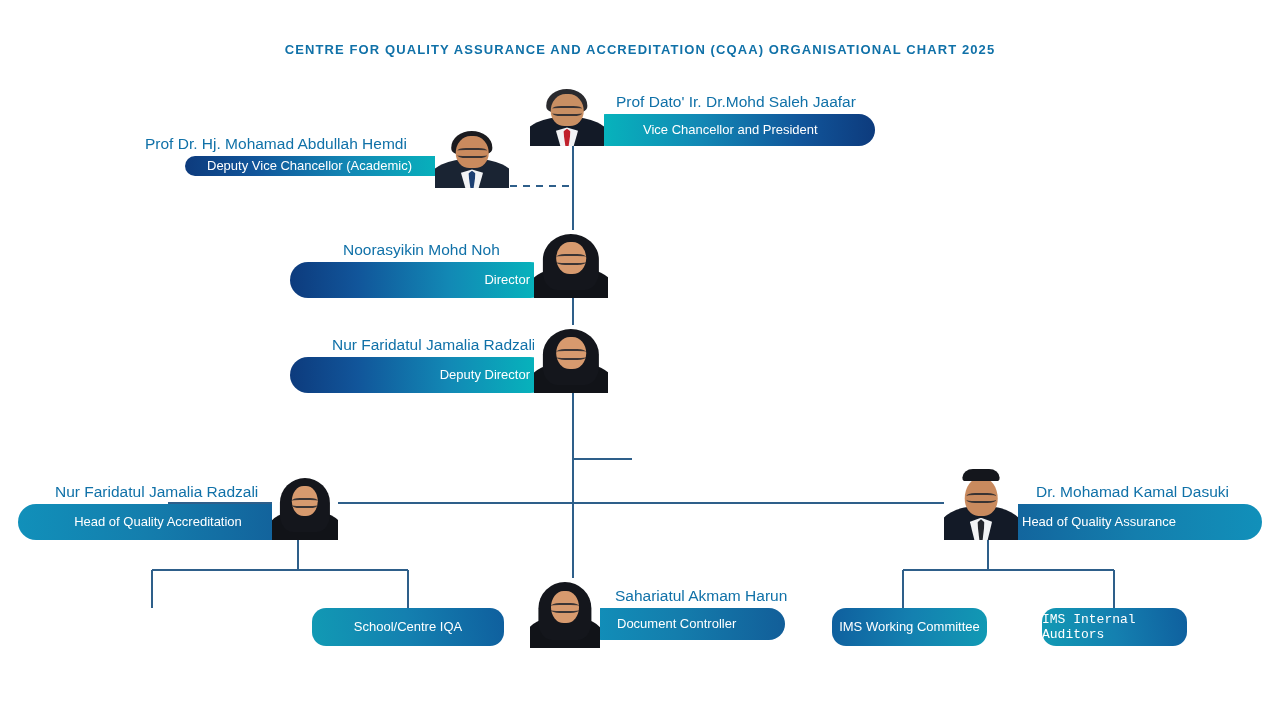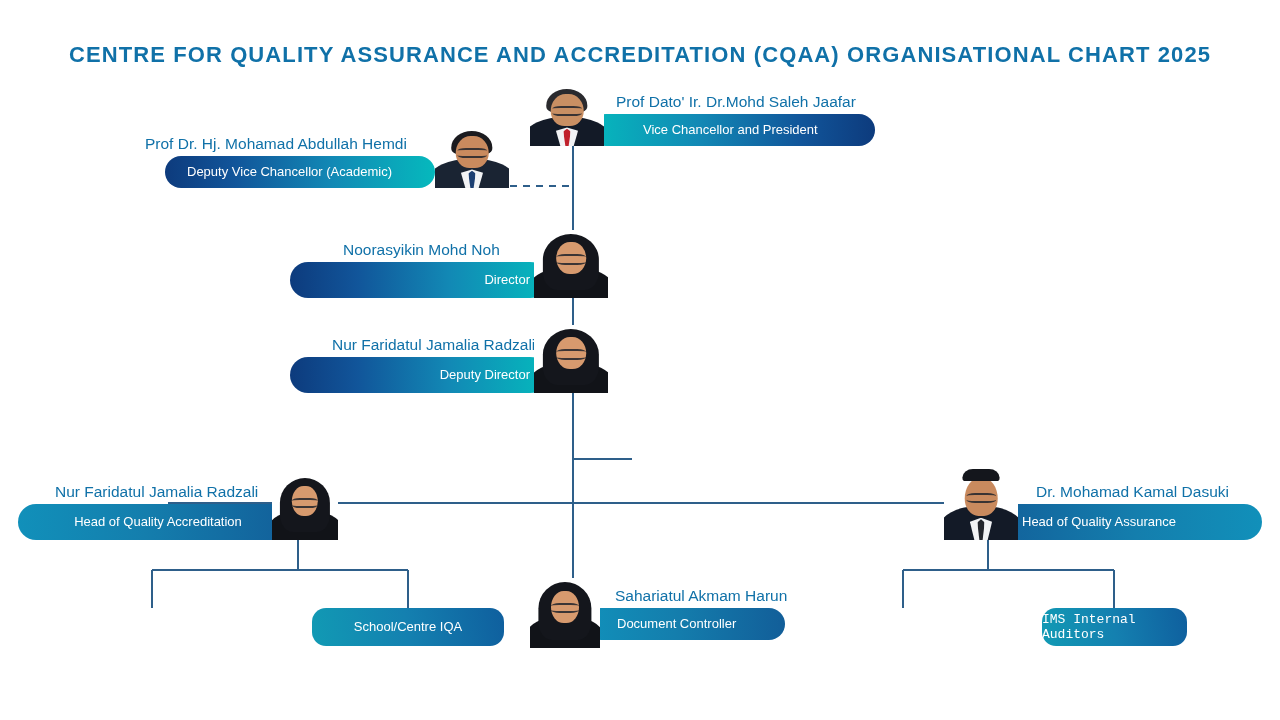--- a/index.html
+++ b/index.html
@@ -21,21 +21,21 @@
   }
 
   
   .chart-title {
     position: absolute;
     left: 0;
     top: 42px;
     width: 1280px;
     text-align: center;
     color: #1071a8;
-    font-size: 22px;
+    font-size: 13px;
     font-weight: bold;
     letter-spacing: 1.1px;
     white-space: nowrap;
   }
 
   
   #connectors {
     position: absolute;
     left: 0;
     top: 0;
@@ -256,21 +256,21 @@
         <div class="head skin-a"></div>
         <div class="glasses"></div>
         <div class="shirt"></div>
         <div class="tie tie-red"></div>
       </div>
     </div>
   </div>
 
   <div class="node" style="left:145px; top:126px; width:345px; height:62px;">
     <div class="node-name" style="left:0px; top:10px;">Prof Dr. Hj. Mohamad Abdullah Hemdi</div>
-    <div class="bar grad-dark-teal ta-left" style="left:20px; top:30px; width:270px; height:32px; padding-left:22px;">
+    <div class="bar grad-dark-teal ta-left" style="left:40px; top:30px; width:270px; height:20px; padding-left:22px;">
       <span class="bar-text">Deputy Vice Chancellor (Academic)</span>
     </div>
     <div class="photo" style="left:290px; top:0px; width:74px; height:62px;">
       <div class="pf">
         <div class="torso suit-dblue"></div>
         <div class="neck skin-c"></div>
         <div class="hair hair-dark"></div>
         <div class="head skin-c"></div>
         <div class="glasses"></div>
         <div class="shirt"></div>
@@ -356,18 +356,21 @@
         <div class="glasses"></div>
       </div>
     </div>
   </div>
 
 
   <div class="bar grad-leaf-rev ta-center" style="left:312px; top:608px; width:192px; height:38px; border-radius:14px;">
     <span class="bar-text">School/Centre IQA</span>
   </div>
 
+  <div class="bar grad-leaf ta-center" style="left:832px; top:608px; width:155px; height:38px; border-radius:14px;">
+    <span class="bar-text">IMS Working Committee</span>
+  </div>
 
   <div class="bar grad-leaf-rev ta-center" style="left:1042px; top:608px; width:145px; height:38px; border-radius:14px;font-family:Liberation Mono, monospace;">
     <span class="bar-text">IMS Internal Auditors</span>
   </div>
 
 </div>
 
 </body></html>

